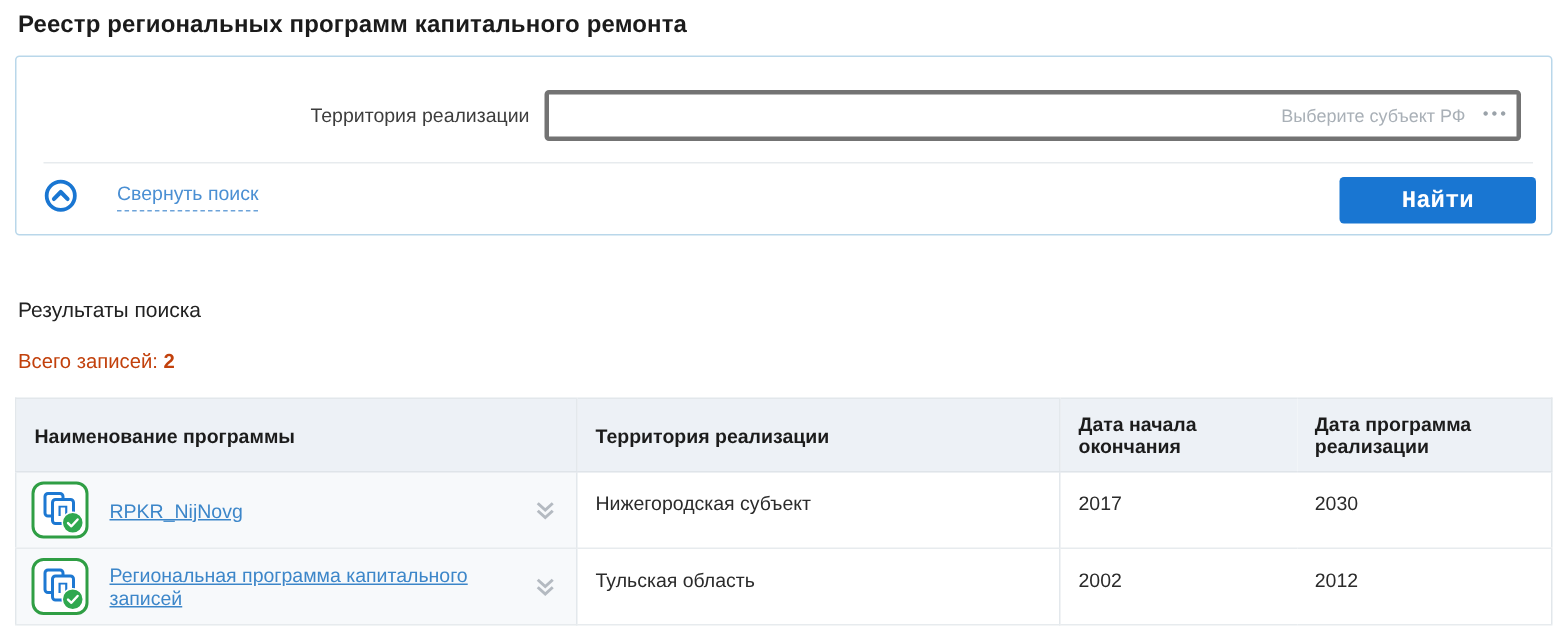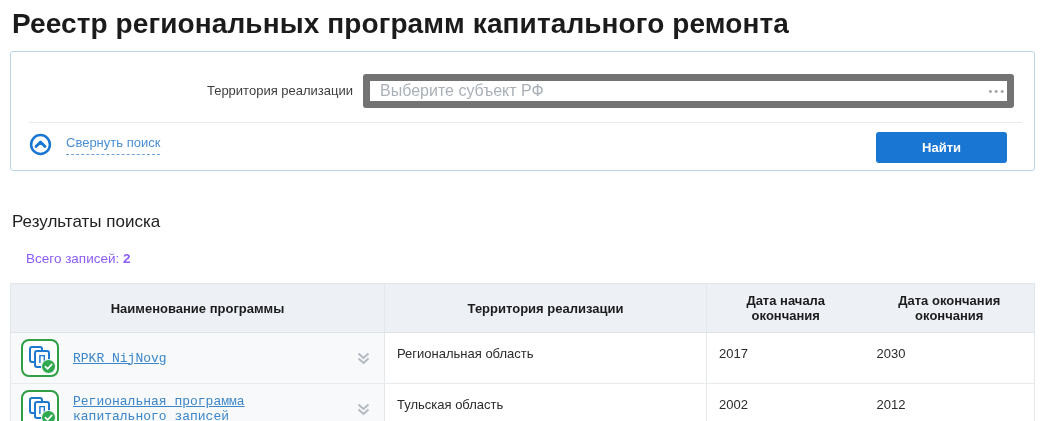--- a/index.html
+++ b/index.html
@@ -6,103 +6,103 @@
   html,body { background:#fff; }
   body {
     width:1045px; height:421px;
     font-family:"Liberation Sans", sans-serif;
     color:#222; overflow:hidden;
   }
   .page { padding:0 10px; }
 
   .page-title {
     margin:8px 0 0 2px;
-    font-size:28px; font-weight:bold; color:#1b1b1b;
+    font-size:16px; font-weight:bold; color:#1b1b1b;
     letter-spacing:0.1px;
   }
 
   
   .search-panel {
     position:relative; margin-top:11px;
     height:120px;
     border:1px solid #b9d7ea; border-radius:3px;
     background:#fff;
   }
   .territory-label {
     position:absolute; top:31px; left:0; width:342px;
     text-align:right; font-size:13px; color:#3d3d3d;
   }
   .input-wrap { position:absolute; top:22px; left:352px; right:20px; height:34px; }
   .territory-input {
     width:100%; height:34px;
-    border:7px solid #737373; border-radius:3px;
-    padding:0 34px 0 10px; font-size:16px; color:#444;
+    border:3px solid #737373; border-radius:3px;
+    padding:0 34px 0 10px; font-size:12px; color:#444;
     font-family:"Liberation Sans", sans-serif;
-    outline:none; background:#fff;
+    outline:none; background:#fff;text-align:right;
   }
   .territory-input::placeholder { color:#a9b0b7; opacity:1; }
   .dots-btn {
     position:absolute; right:6px; top:50%; transform:translateY(-50%);
     border:none; background:transparent; cursor:pointer;
     color:#9aa2a9; font-size:11px; letter-spacing:2px; line-height:1;
     padding:4px 2px;
   }
   .panel-divider {
     position:absolute; top:70px; left:18px; right:12px;
     border-top:1px solid #e7ebee;
   }
   .collapse-row {
     position:absolute; left:18px; top:81px;
-    display:flex; align-items:center; gap:14px; cursor:pointer;
+    display:flex; align-items:center; gap:26px; cursor:pointer;
   }
   .collapse-link {
     font-size:13px; color:#4a8fd3; text-decoration:none;
     border-bottom:1px dashed #6da3d9; padding-bottom:4px;
   }
   .find-button {
-    position:absolute; right:27px; top:80px;
+    position:absolute; right:10px; top:80px;
     width:131px; height:31px;
     background:#1976d2; color:#fff;
     border:none; border-radius:3px;
-    font-size:13px; font-weight:bold; cursor:pointer;
-    font-family:Liberation Sans, sans-serif;
-  }
-
-  
-  .results-heading { margin:41px 0 0 2px; font-size:17px; color:#222; }
-  .total-line { margin:19px 0 0 16px; font-size:13.5px; color:#8b5cf6; }
+    font-size:16px; font-weight:bold; cursor:pointer;
+    font-family:Liberation Mono, monospace;
+  }
+
+  
+  .results-heading { margin:41px 0 0 2px; font-size:14px; color:#222; }
+  .total-line { margin:19px 0 0 2px; font-size:13.5px; color:#c2410c; }
   .total-line b { font-weight:bold; }
 
   
   table.results-table {
     width:100%; margin-top:17px;
     border-collapse:collapse; table-layout:fixed;
     border:1px solid #e2e7eb;
   }
   .results-table th {
     background:#edf1f6;
     font-size:13px; font-weight:bold; color:#1c1c1c;
-    text-align:center; vertical-align:middle;
+    text-align:left; vertical-align:middle;
     padding:8px 12px; height:49px;
     border-bottom:1px solid #dfe4e9;
   }
   .results-table th.bordered, .results-table td.bordered { border-right:1px solid #e3e8ec; }
   .results-table td {
     background:#fff; font-size:13px; color:#2b2b2b;
     vertical-align:top; padding:13px 12px;
     border-bottom:1px solid #e7ebee;
     height:51px;
   }
   .results-table td.name-cell {
     background:#f7f9fb; padding:6px 8px 6px 10px; vertical-align:middle;
   }
   .name-cell-inner { display:flex; align-items:center; gap:14px; }
   .prog-link {
     font-size:13px; color:#3c86c9; text-decoration:underline; cursor:pointer;
-    flex:1 1 auto; min-width:0;font-family:Liberation Mono, monospace;
+    flex:1 1 auto; min-width:0;
   }
   .expand-btn {
     border:none; background:transparent; cursor:pointer;
     padding:2px; margin-right:2px; flex-shrink:0; line-height:0;
   }
 
   
   .prog-icon {
     position:relative; width:38px; height:38px; flex-shrink:0;
     background:#fff; border:2px solid #2f9e44; border-radius:8px;
@@ -167,21 +167,21 @@
         <col style="width:374px">
         <col style="width:322px">
         <col style="width:158px">
         <col>
       </colgroup>
     <thead>
       <tr>
         <th class="bordered">Наименование программы</th>
         <th class="bordered">Территория реализации</th>
         <th>Дата начала окончания</th>
-        <th>Дата окончания окончания</th>
+        <th>Дата программа реализации</th>
       </tr>
     </thead>
     <tbody>
       <tr>
         <td class="name-cell bordered">
           <div class="name-cell-inner">
             <span class="prog-icon">
               <span class="doc-back"></span>
               <span class="doc-front">П</span>
               <span class="check-badge">
@@ -194,21 +194,21 @@
             <button class="expand-btn">
               <span>
                 <svg width="17" height="17" viewBox="0 0 17 17">
                   <path d="M3.5 3.5 L8.5 8 L13.5 3.5" fill="none" stroke="#b4bac1" stroke-width="2"></path>
                   <path d="M3.5 8.5 L8.5 13 L13.5 8.5" fill="none" stroke="#b4bac1" stroke-width="2"></path>
                 </svg>
               </span>
             </button>
           </div>
         </td>
-        <td class="bordered">Региональная область</td>
+        <td class="bordered">Нижегородская субъект</td>
         <td>2017</td>
         <td>2030</td>
       </tr>
       <tr>
         <td class="name-cell bordered">
           <div class="name-cell-inner">
             <span class="prog-icon">
               <span class="doc-back"></span>
               <span class="doc-front">П</span>
               <span class="check-badge">

